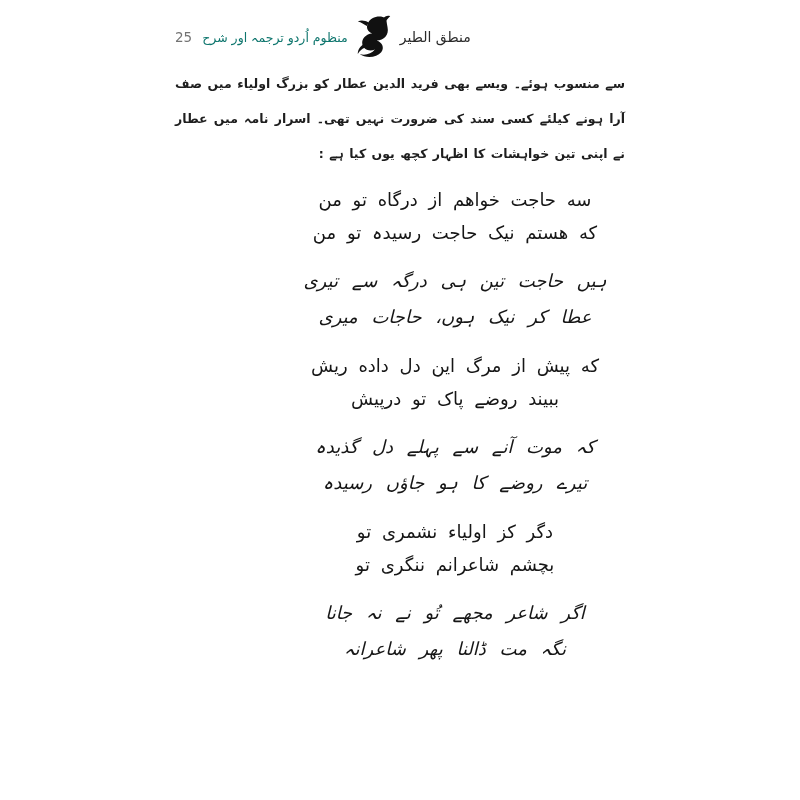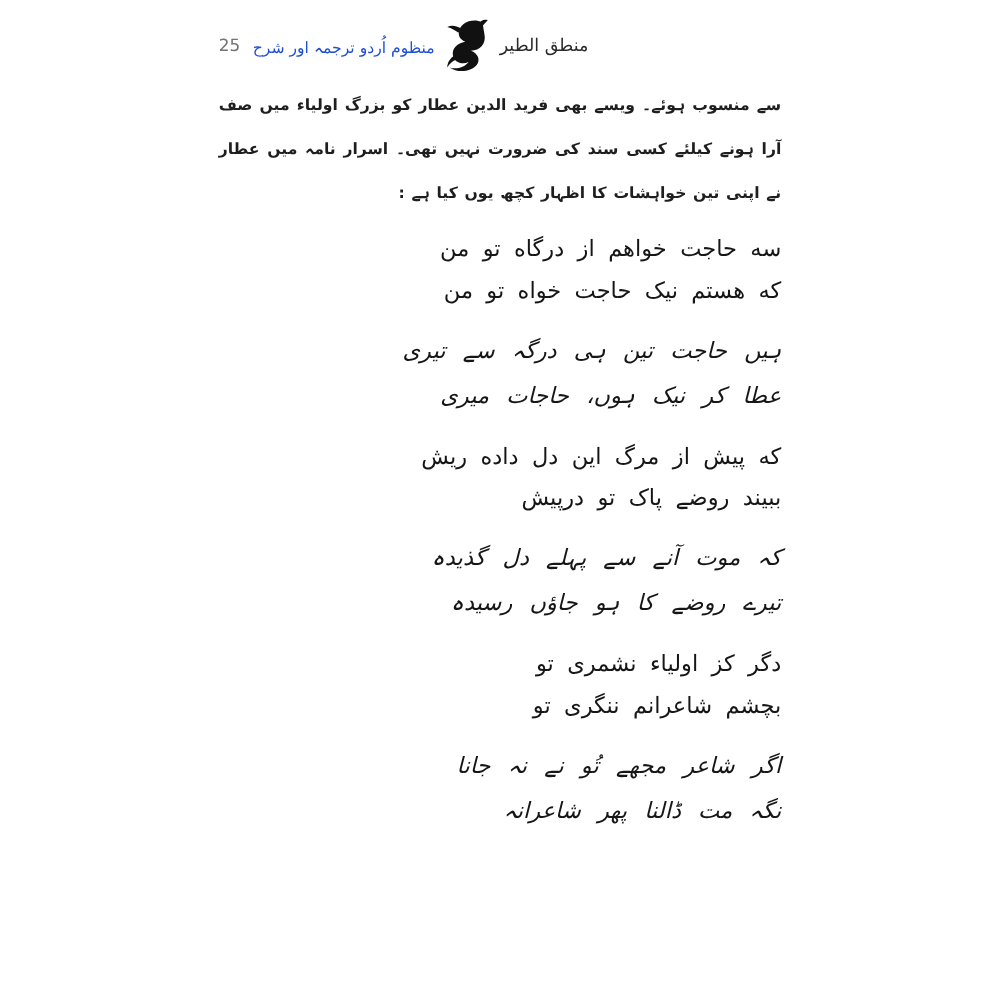--- a/index.html
+++ b/index.html
@@ -35,21 +35,21 @@
   }
   .bird-logo {
     width: 36px;
     height: 46px;
     flex: 0 0 auto;
     margin: -2px 2px 0 2px;
   }
   .header-subtitle {
     font-size: 12.5px;
     white-space: nowrap;
-    color: #1d4ed8;
+    color: #0f766e;
   }
   .page-number {
     font-size: 13.5px;
     direction: ltr;
     color: #737373;
     margin-right: 4px;
   }
   
   .intro {
     direction: rtl;
@@ -65,21 +65,21 @@
   
   .poetry-block {
     direction: rtl;
     width: 340px;
     margin-right: 0;    
     margin-left: auto;
     margin-top: 12px;
   }
   .couplet { margin-bottom: 14px; }
   .verse-line {
-    text-align: right;
+    text-align: center;
     white-space: nowrap;
     color: #161616;
   }
   .persian .verse-line {
     font-size: 18px;
     line-height: 33px;
     word-spacing: 5px;
   }
   .urdu .verse-line {
     font-style: italic;      
@@ -106,21 +106,21 @@
     <span class="header-subtitle">منظوم اُردو ترجمہ اور شرح</span>
     <span class="page-number">25</span>
   </div>
 
   <p class="intro"><span>سے منسوب ہوئے۔ ویسے بھی فرید الدین عطار کو بزرگ اولیاء میں صف آرا ہونے کیلئے کسی سند کی</span> <span>ضرورت نہیں تھی۔ اسرار نامہ میں عطار نے اپنی تین خواہشات کا اظہار کچھ یوں کیا ہے :</span></p>
 
   <div class="poetry-block">
 
     <div class="couplet persian">
       <div class="verse-line">سه حاجت خواهم از درگاه تو من</div>
-      <div class="verse-line">که هستم نیک حاجت خواه تو من</div>
+      <div class="verse-line">که هستم نیک حاجت رسیدہ تو من</div>
     </div>
 
     <div class="couplet urdu">
       <div class="verse-line">ہیں حاجت تین ہی درگہ سے تیری</div>
       <div class="verse-line">عطا کر نیک ہوں، حاجات میری</div>
     </div>
 
     <div class="couplet persian">
       <div class="verse-line">که پیش از مرگ این دل داده ریش</div>
       <div class="verse-line">ببیند روضے پاک تو درپیش</div>

